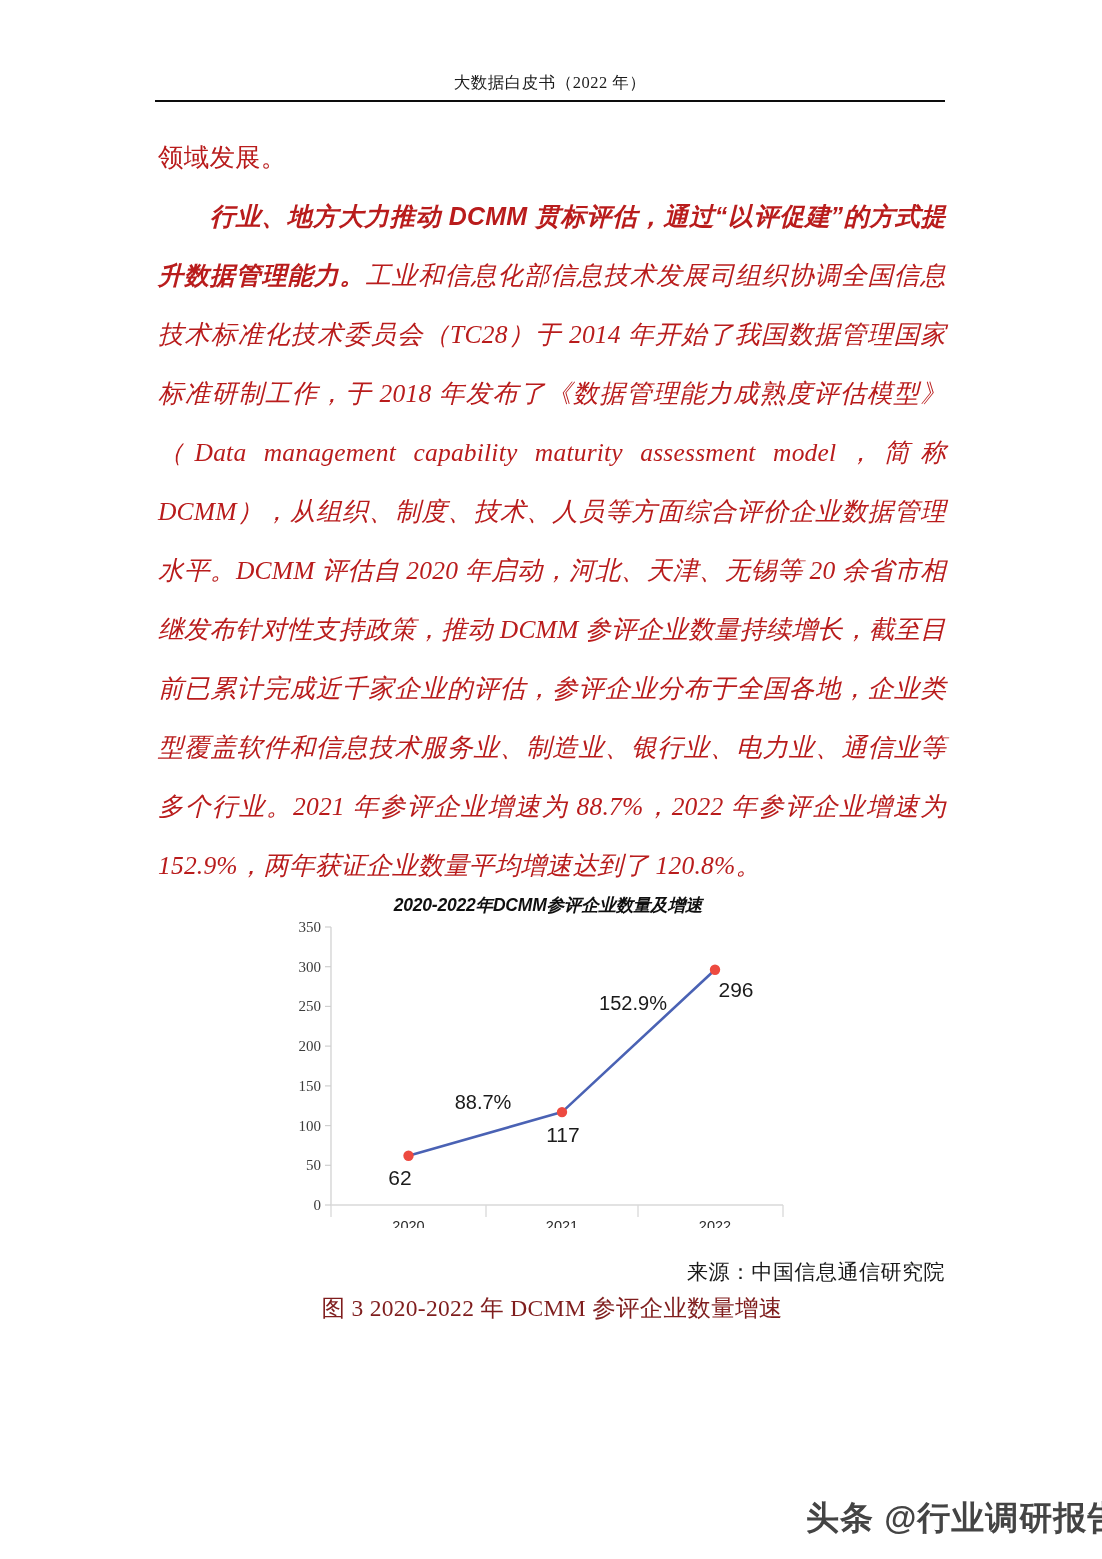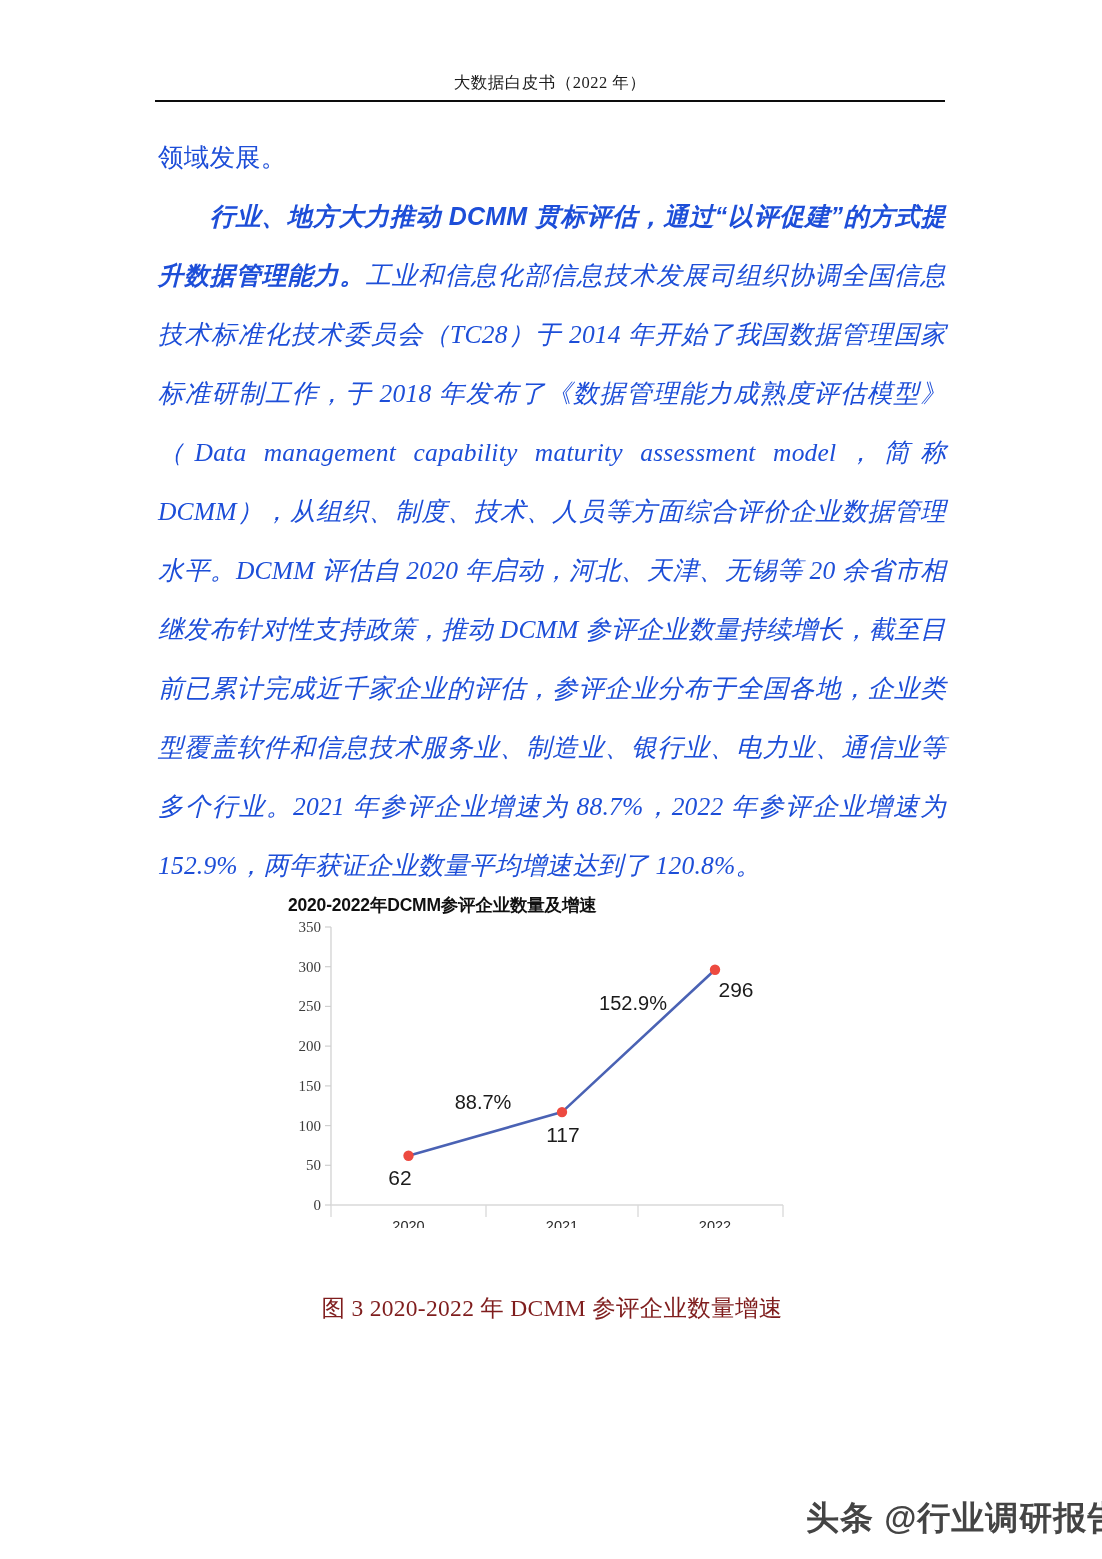--- a/index.html
+++ b/index.html
@@ -52,21 +52,21 @@
     left: 158px;
     top: 128px;
     width: 788px;
   }
   p.para {
     margin: 0;
     font-size: 25.5px;
     line-height: 59px;
     text-align: justify;
     text-justify: inter-ideograph;
-    color: #1d4ed8;
+    color: #b91c1c;
     letter-spacing: .2px;
   }
   p.para.first {
     text-indent: 0;
   }
   p.para.indent {
     text-indent: 52px;
     font-style: italic;
   }
   .bold-lead {
@@ -92,26 +92,27 @@
     left: 288px;
     top: 893px;
     width: 520px;
     height: 345px;
   }
   .chart-title {
     position: absolute;
     left: 0;
     top: 0;
     width: 520px;
-    text-align: left;
+    text-align: center;
     font-family: "Liberation Sans", "DejaVu Sans", sans-serif;
     font-weight: bold;
     font-size: 17.5px;
     color: #101010;
     letter-spacing: -0.2px;
+    font-style: italic;
   }
   .chart-canvas {
     position: absolute;
     left: 0;
     top: 20px;
     width: 520px;
     height: 315px;
   }
 
   .source-line {
@@ -261,19 +262,20 @@
 
         <g>
           <text class="tick-label-x" x="120.5" y="318" text-anchor="middle">2020</text>
           <text class="tick-label-x" x="274" y="318" text-anchor="middle">2021</text>
           <text class="tick-label-x" x="427" y="318" text-anchor="middle">2022</text>
         </g>
       </svg>
     </div>
   </div>
 
+  <div class="source-line">来源：中国信息通信研究院</div>
   <div class="fig-caption">图 3 2020-2022 年 DCMM 参评企业数量增速</div>
 
 
 
   <div class="watermark">头条 @行业调研报告</div>
 
 </div>
 
 </body></html>

